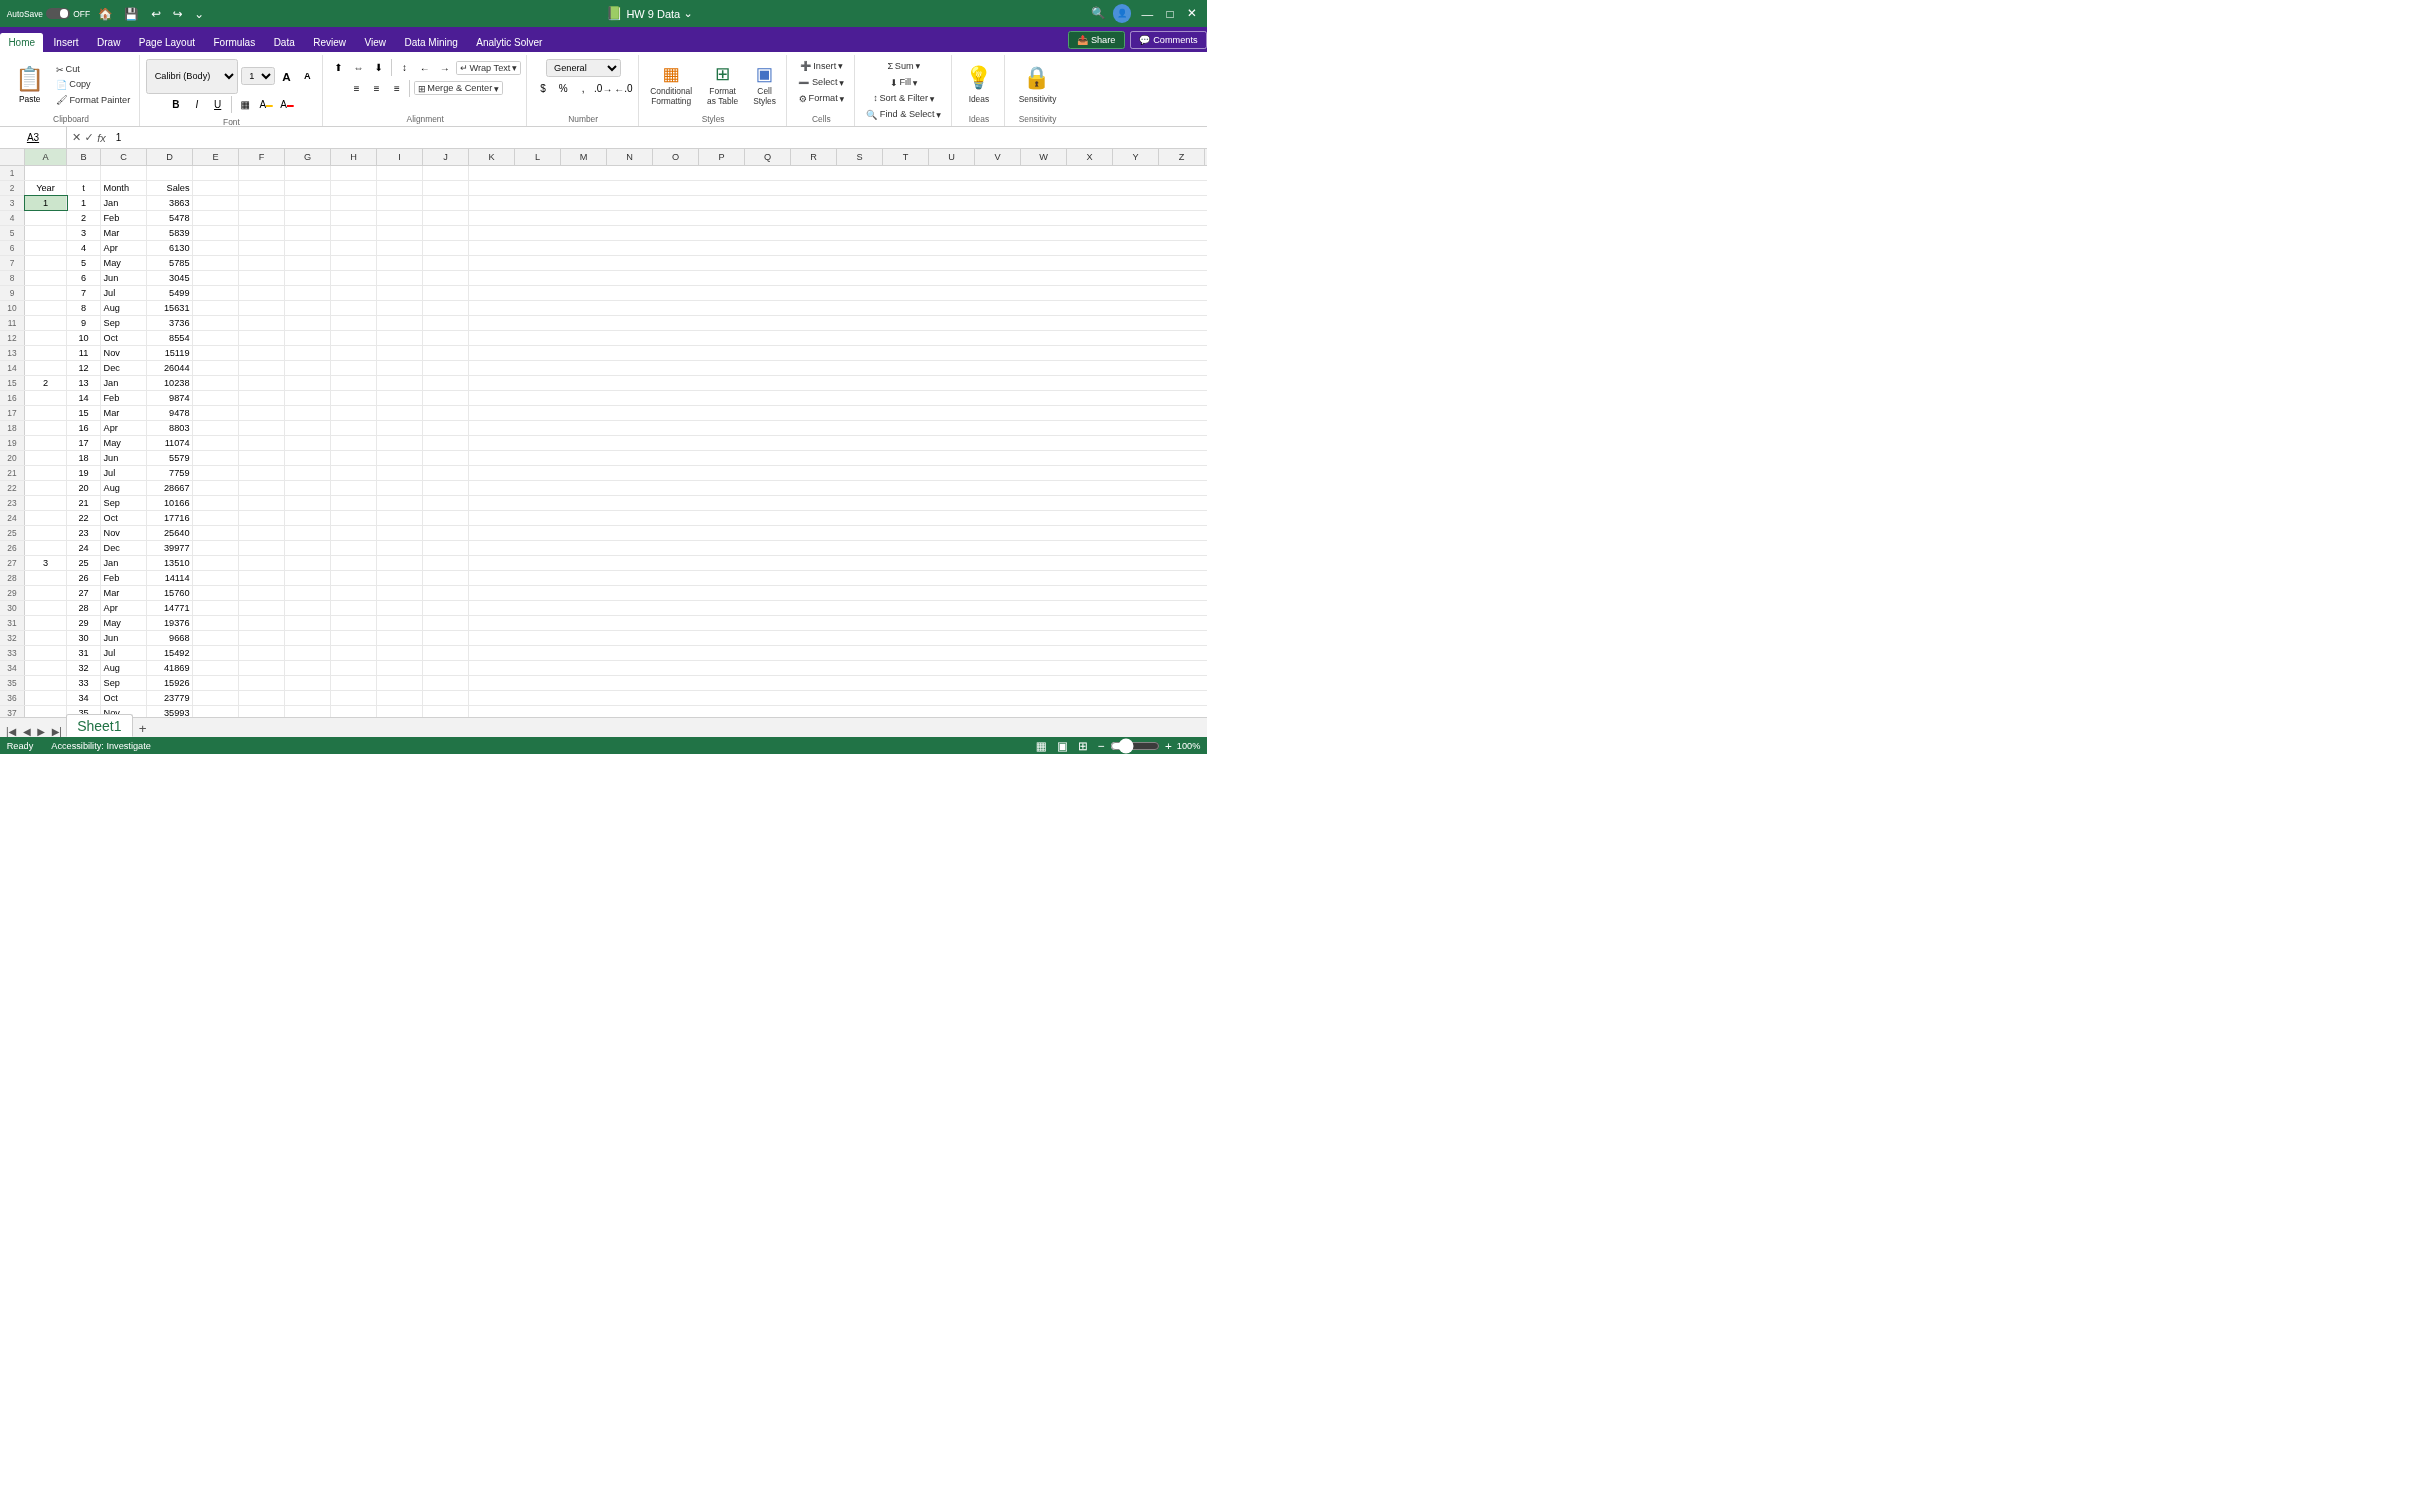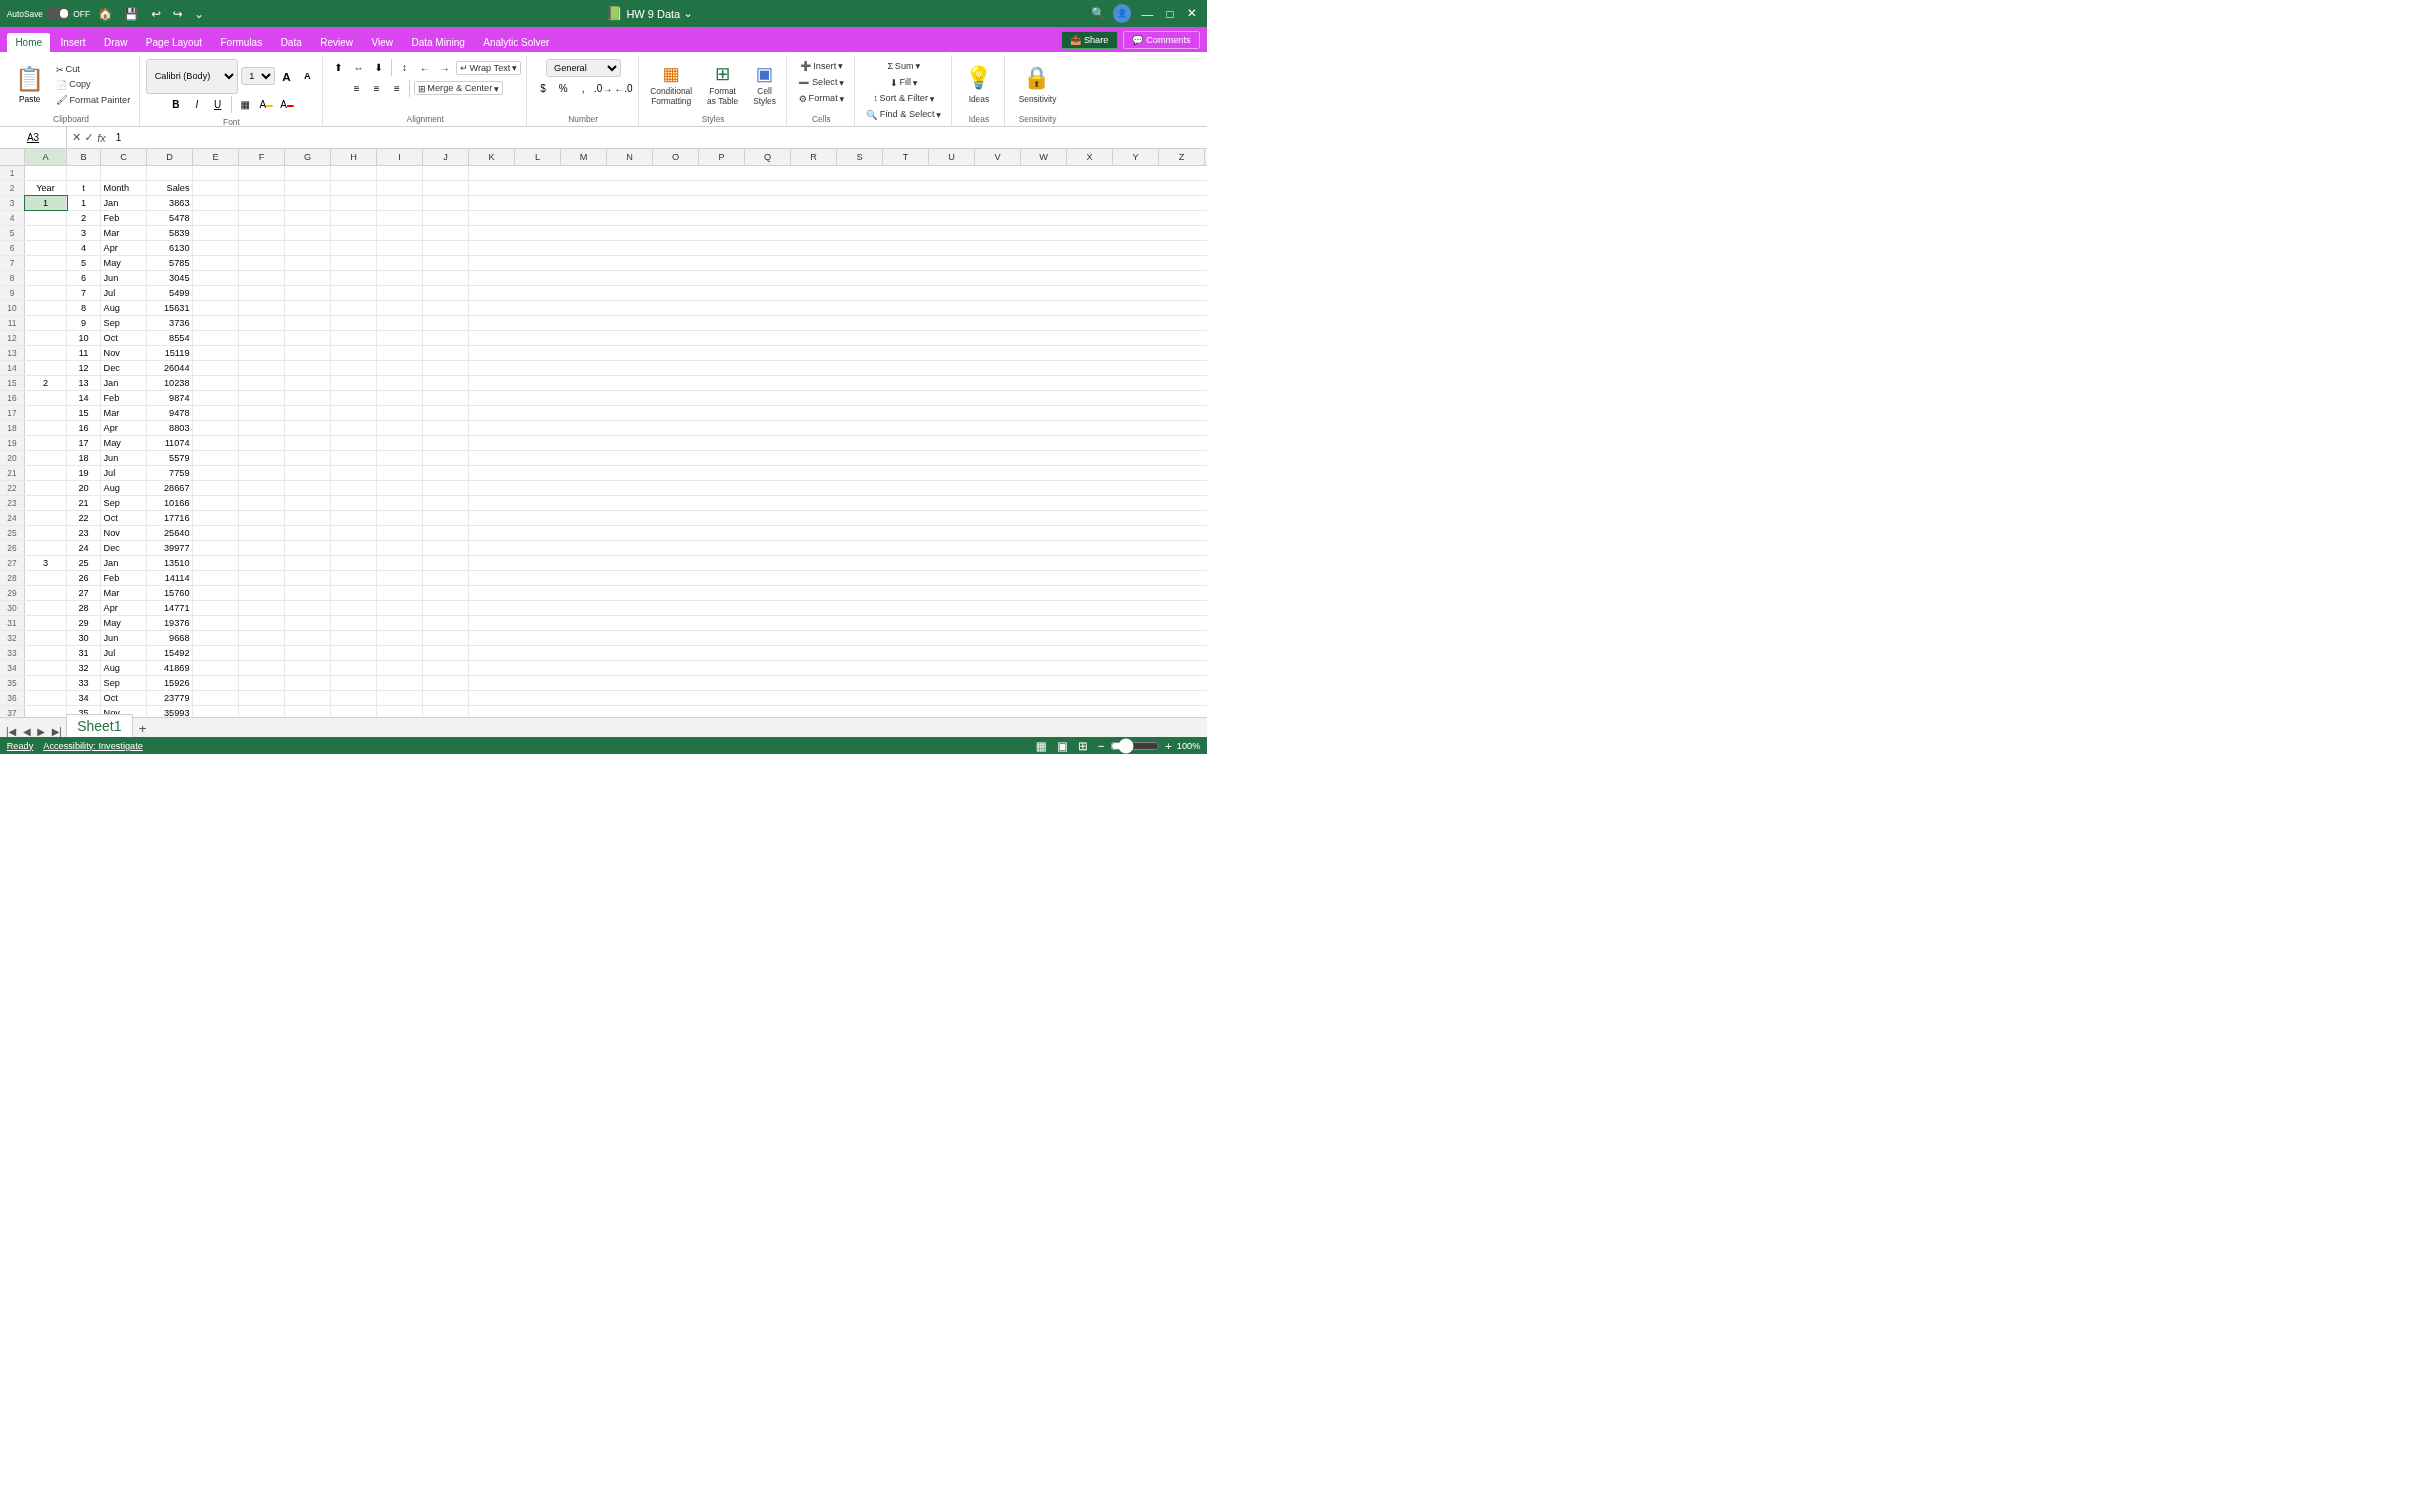--- a/index.html
+++ b/index.html
@@ -31,24 +31,24 @@
     .qat-btn {
       background: none; border: none; color: white; cursor: pointer; font-size: 11.7px; padding: 1.7px 3.4px;
     }
     .title-icon { font-size: 13.4px; }
     .search-icon-btn { background: none; border: none; color: white; cursor: pointer; font-size: 11.7px; }
     .user-icon { width: 18.4px; height: 18.4px; border-radius: 50%; background: #4a90d9; display: flex; align-items: center; justify-content: center; font-size: 8.4px; color: white; cursor: pointer; }
 
     
     .ribbon-tabs {
       height: 25px;
-      background: #d946ef;
+      background: #4c1d95;
       display: flex;
       align-items: flex-end;
-      padding: 0 7px;
+      padding: 0 0;
       gap: 1.7px;
     }
     .ribbon-tab {
       padding: 4.2px 8.4px;
       font-size: 10px;
       color: white;
       cursor: pointer;
       border-radius: 2.5px 2.5px 0 0;
     }
     .ribbon-tab.active {
@@ -303,21 +303,21 @@
     .status-bar {
       height: 17px;
       background: #217346;
       display: flex;
       align-items: center;
       justify-content: space-between;
       padding: 0 6.7px;
       color: white;
       font-size: 9.2px;
     }
-    .status-left { display: flex; gap: 10px; text-decoration: underline; }
+    .status-left { display: flex; gap: 18px; }
     .status-right { display: flex; align-items: center; gap: 6.7px; }
     .view-btn {
       background: none; border: none; color: white; cursor: pointer; font-size: 11.7px; padding: 0 1.7px;
     }
     .zoom-control { display: flex; align-items: center; gap: 3.4px; font-size: 9.2px; }
     .zoom-slider { width: 50px; accent-color: white; }
 
     
     .sheet-tabs {
       height: 20px;

